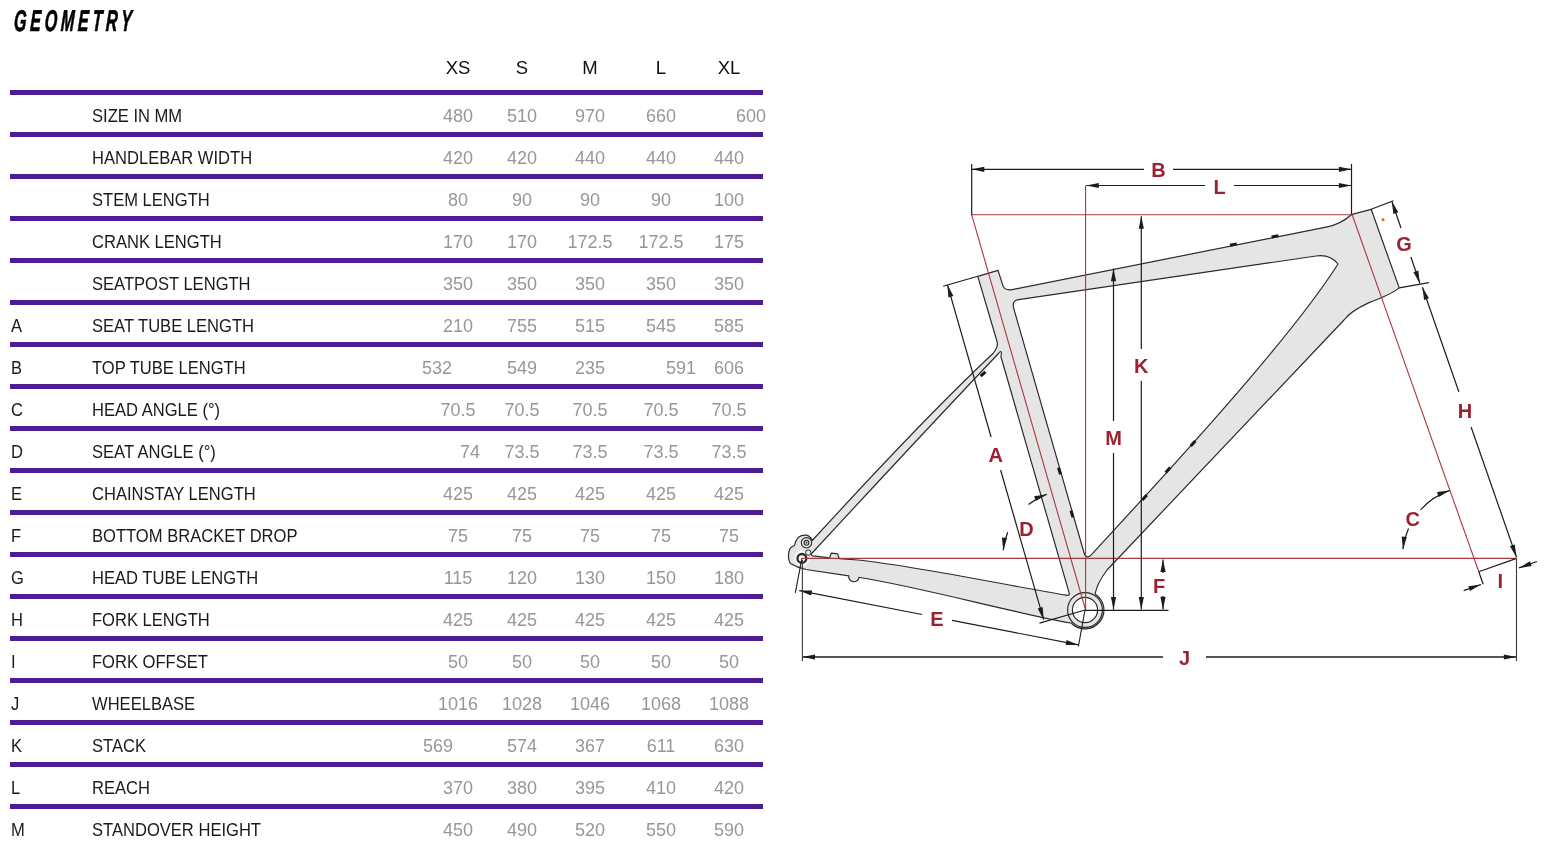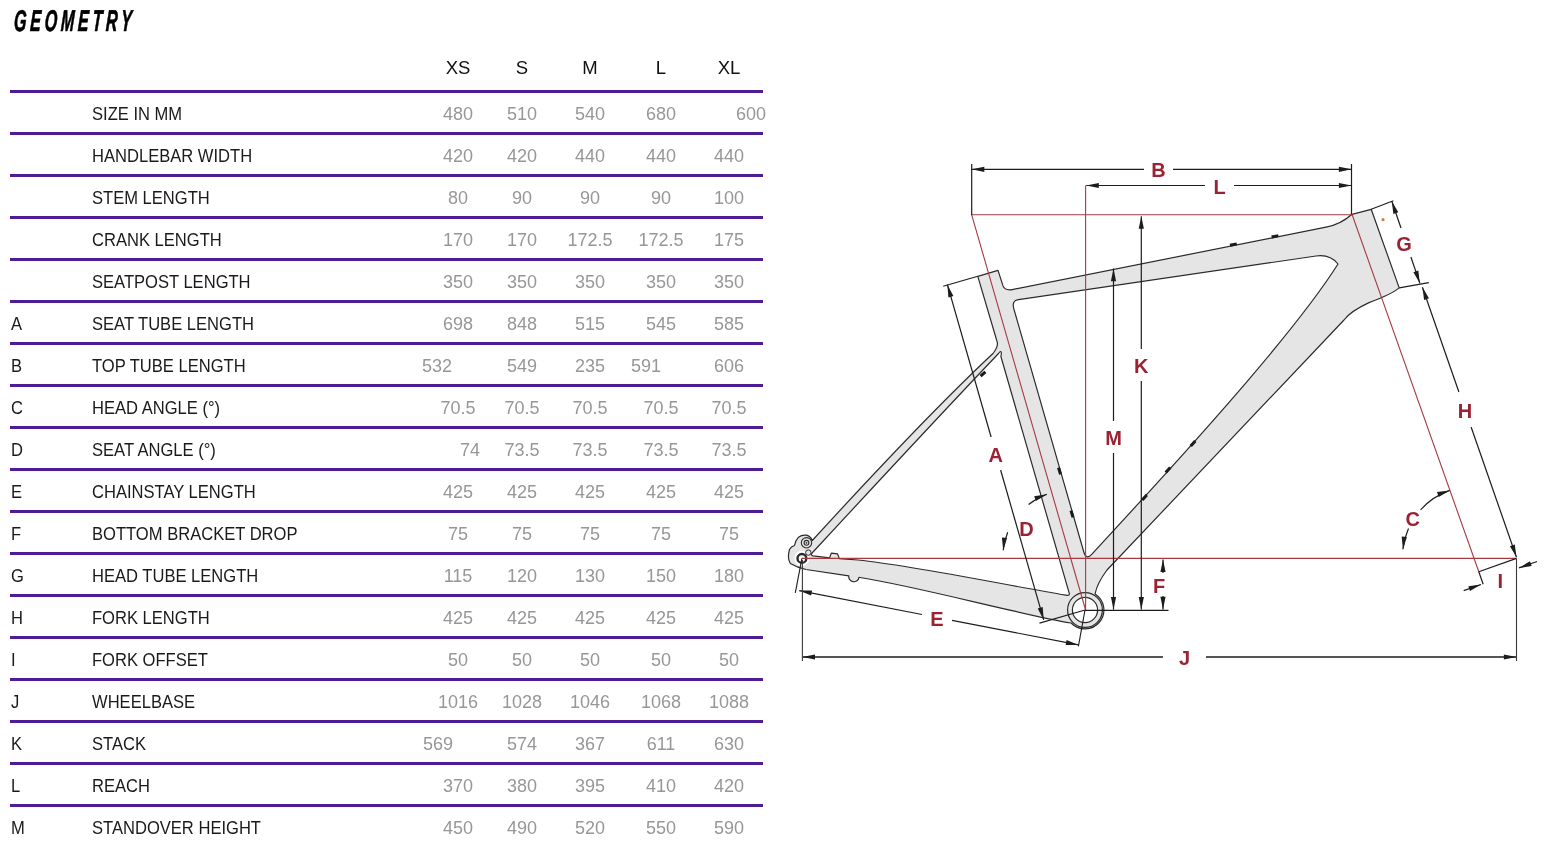--- a/index.html
+++ b/index.html
@@ -1,39 +1,39 @@
 <!DOCTYPE html>
 <html><head><meta charset="utf-8">
 <style>
   html,body{margin:0;padding:0;background:#ffffff;}
   body{width:1549px;height:842px;position:relative;overflow:hidden;
        font-family:"Liberation Sans", sans-serif;}
   .title{position:absolute;left:15px;top:4px;font-size:30px;font-weight:bold;
          font-style:italic;letter-spacing:7px;color:#000;-webkit-text-stroke:0.7px #000;
          transform:scaleX(0.535) skewX(-6deg);transform-origin:0 0;white-space:nowrap;}
   .row{position:absolute;left:10px;width:753px;height:42px;
-       border-top:3px solid #4c1d95;}
+       border-top:5px solid #4c1d95;}
   .hl{position:absolute;top:0;height:42px;line-height:42px;font-size:18px;color:#1a1a1a;display:inline-block;transform:scaleX(0.92);transform-origin:0 50%;white-space:nowrap;}
   .vv{position:absolute;top:0;height:42px;line-height:42px;font-size:18px;
       color:#979797;text-align:center;width:84px;}
   .hd{position:absolute;top:47px;height:42px;line-height:42px;font-size:18.5px;
       color:#111;text-align:center;width:84px;font-weight:500;}
 </style></head><body>
 <div class="title">GEOMETRY</div>
 <div class="hd" style="left:416px">XS</div>
 <div class="hd" style="left:480px">S</div>
 <div class="hd" style="left:548px">M</div>
 <div class="hd" style="left:619px">L</div>
 <div class="hd" style="left:687px">XL</div>
 <div class="row" style="top:90px">
     <span class="hl" style="left:82px">SIZE IN MM</span>
     <span class="vv" style="left:406px">480</span>
     <span class="vv" style="left:470px">510</span>
-    <span class="vv" style="left:538px">540</span>
-    <span class="vv" style="left:609px">680</span>
+    <span class="vv" style="left:538px">970</span>
+    <span class="vv" style="left:609px">660</span>
     <span class="vv" style="left:699px">600</span>
   </div>
 <div class="row" style="top:132px">
     <span class="hl" style="left:82px">HANDLEBAR WIDTH</span>
     <span class="vv" style="left:406px">420</span>
     <span class="vv" style="left:470px">420</span>
     <span class="vv" style="left:538px">440</span>
     <span class="vv" style="left:609px">440</span>
     <span class="vv" style="left:677px">440</span>
   </div>
@@ -57,33 +57,33 @@
     <span class="hl" style="left:82px">SEATPOST LENGTH</span>
     <span class="vv" style="left:406px">350</span>
     <span class="vv" style="left:470px">350</span>
     <span class="vv" style="left:538px">350</span>
     <span class="vv" style="left:609px">350</span>
     <span class="vv" style="left:677px">350</span>
   </div>
 <div class="row" style="top:300px">
     <span class="hl" style="left:1px">A</span>
     <span class="hl" style="left:82px">SEAT TUBE LENGTH</span>
-    <span class="vv" style="left:406px">698</span>
-    <span class="vv" style="left:470px">848</span>
+    <span class="vv" style="left:406px">210</span>
+    <span class="vv" style="left:470px">755</span>
     <span class="vv" style="left:538px">515</span>
     <span class="vv" style="left:609px">545</span>
     <span class="vv" style="left:677px">585</span>
   </div>
 <div class="row" style="top:342px">
     <span class="hl" style="left:1px">B</span>
     <span class="hl" style="left:82px">TOP TUBE LENGTH</span>
     <span class="vv" style="left:385px">532</span>
     <span class="vv" style="left:470px">549</span>
     <span class="vv" style="left:538px">235</span>
-    <span class="vv" style="left:594px">591</span>
+    <span class="vv" style="left:629px">591</span>
     <span class="vv" style="left:677px">606</span>
   </div>
 <div class="row" style="top:384px">
     <span class="hl" style="left:1px">C</span>
     <span class="hl" style="left:82px">HEAD ANGLE (°)</span>
     <span class="vv" style="left:406px">70.5</span>
     <span class="vv" style="left:470px">70.5</span>
     <span class="vv" style="left:538px">70.5</span>
     <span class="vv" style="left:609px">70.5</span>
     <span class="vv" style="left:677px">70.5</span>

